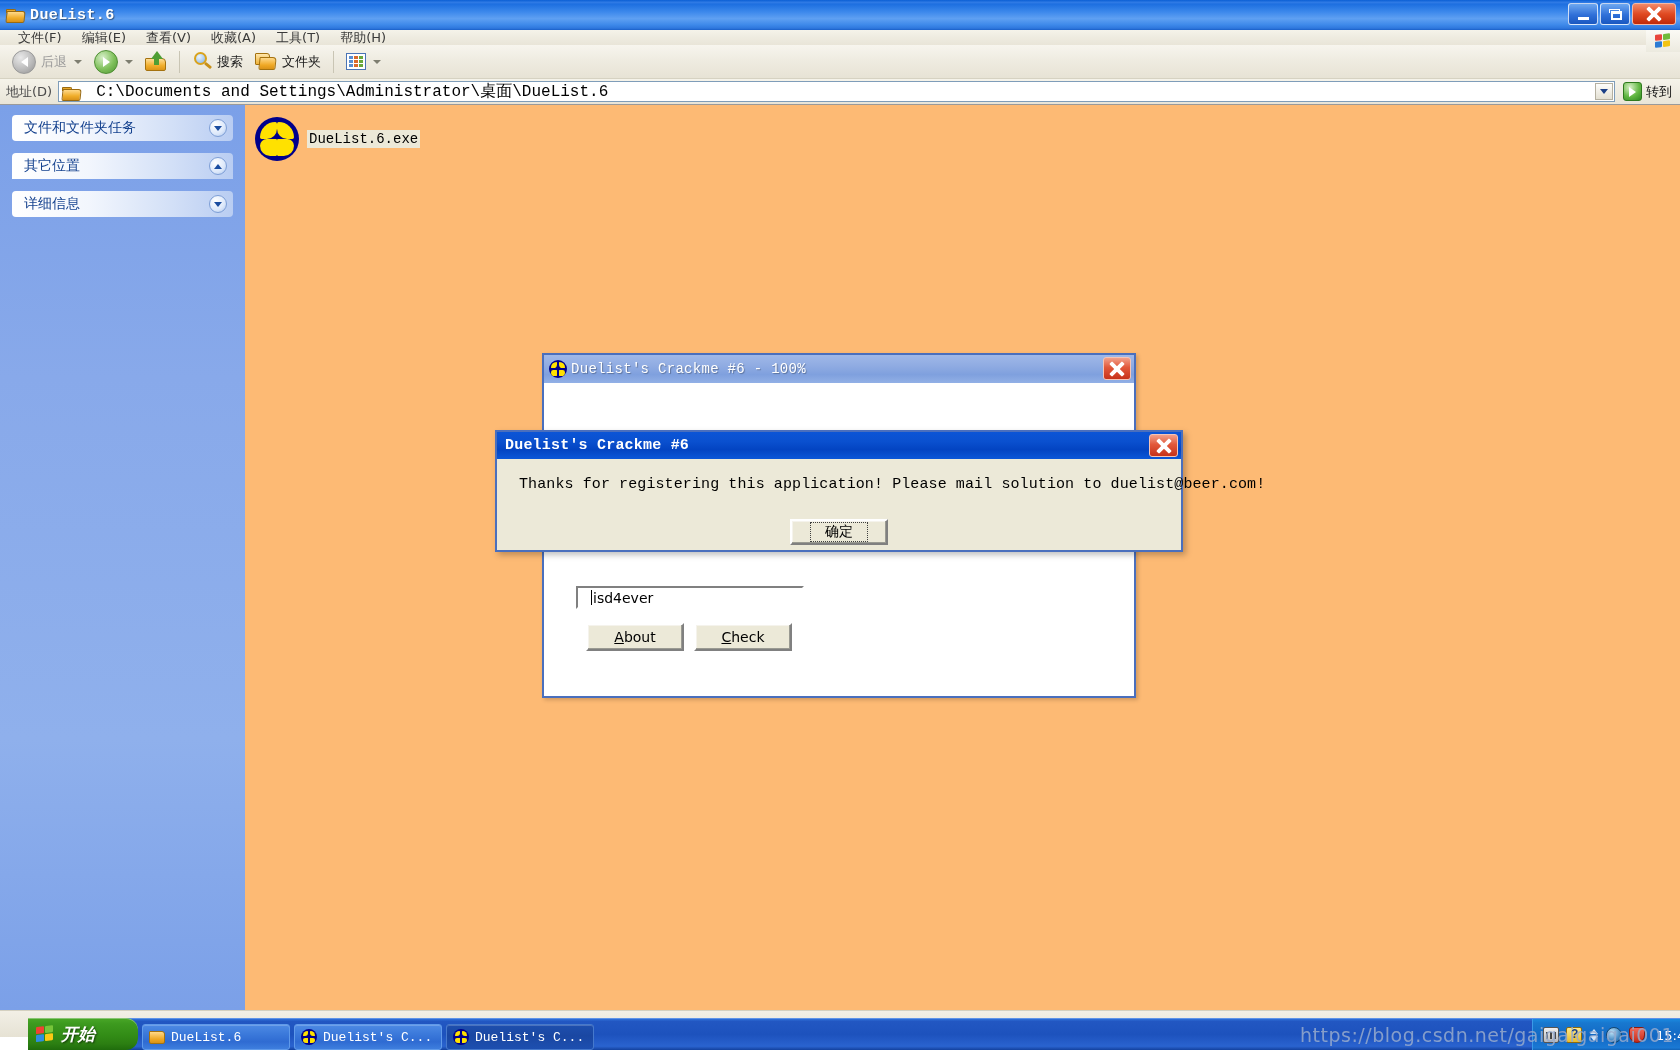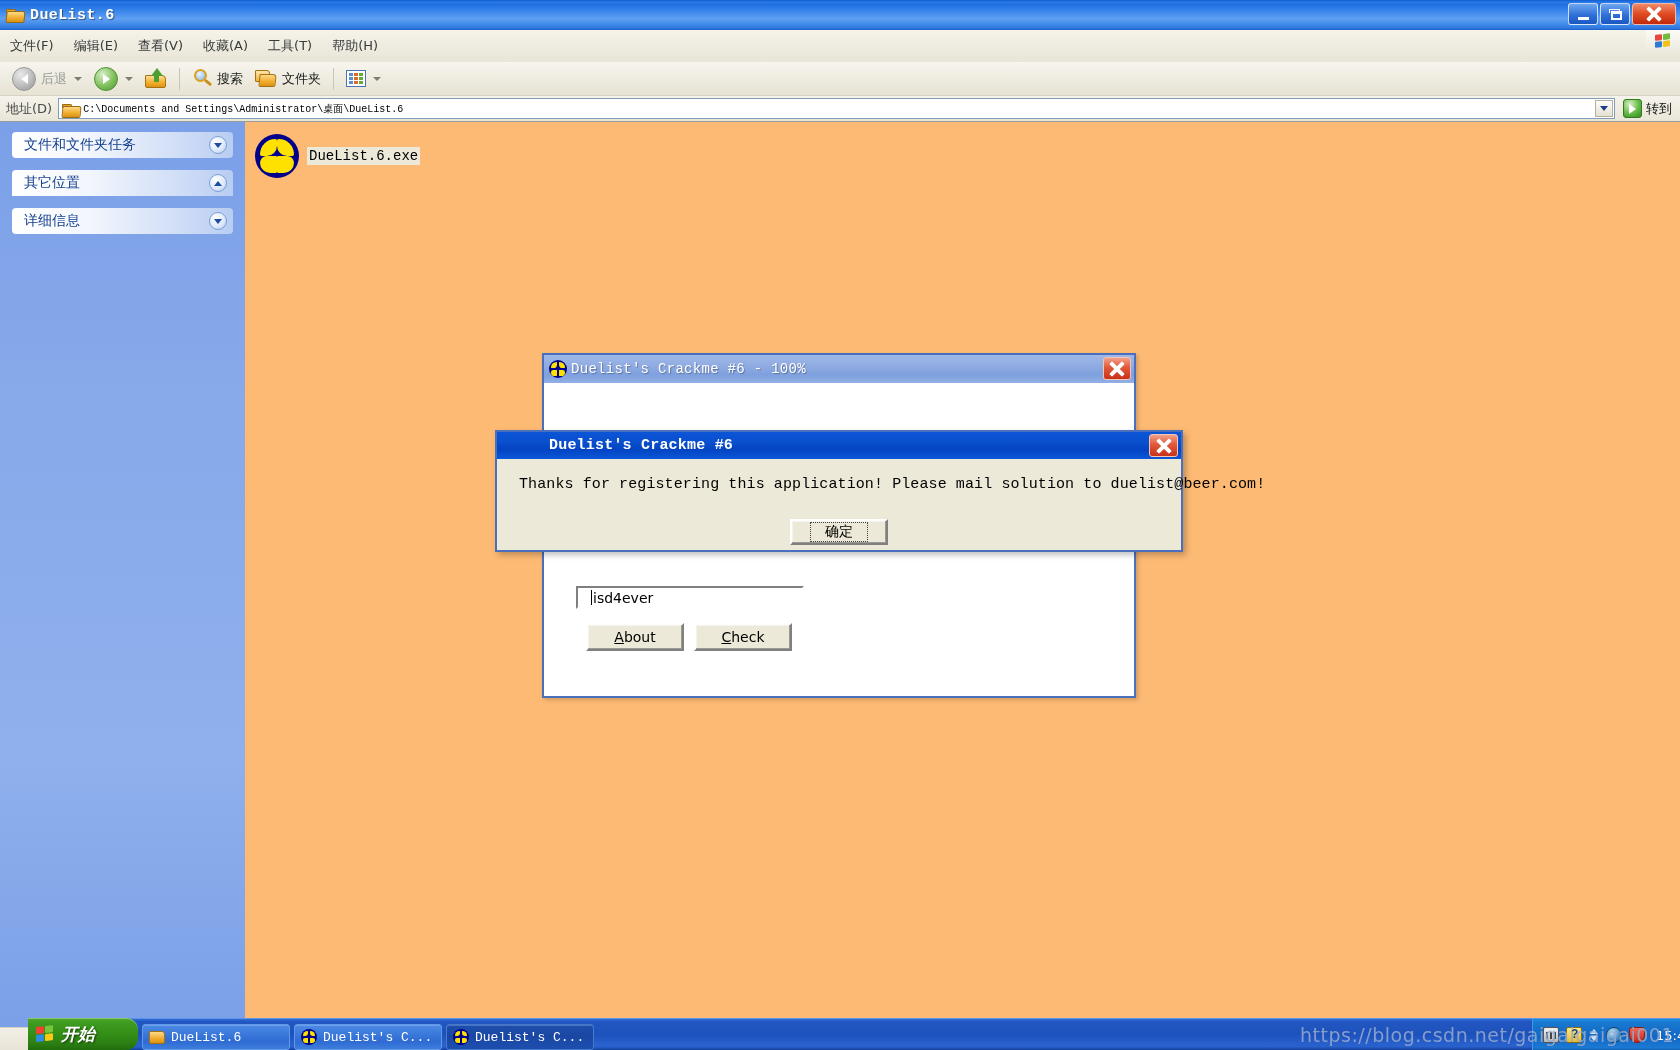--- a/index.html
+++ b/index.html
@@ -82,23 +82,23 @@
   .xglyph { position:relative; width:16px; height:16px; }
   .xglyph::before, .xglyph::after {
     content:""; position:absolute; left:-1px; top:6px; width:18px; height:4px;
     background:#fff; border-radius:1px;
   }
   .xglyph::before { transform: rotate(45deg); }
   .xglyph::after  { transform: rotate(-45deg); }
 
   
   .menubar {
-    height: 32px;
+    height: 15px;
     background: linear-gradient(to bottom,#f5f3ea 0%,#eeebe0 50%,#e9e5d8 100%);
-    display: flex; align-items: center; 
+    display: flex; align-items: center; padding-left: 8px;
     position: relative;
     text-align: center;
   }
   .menuitem {
     font-size: 13px; color: #3a3a3a; padding: 2px 10px;
     font-family: "DejaVu Sans", sans-serif;
     white-space: nowrap;
   }
   .menu-logo {
     position:absolute; right: 0; top:0; width: 34px; height: 22px;
@@ -194,22 +194,22 @@
     background: linear-gradient(to bottom,#f5f3ea,#e9e5d8);
     display:flex; align-items:center; padding-left:6px;
     border-bottom: 1px solid #9a9a9a;
   }
   .addr-label { font-size:13px; color:#4a4a4a; font-family:"DejaVu Sans",sans-serif; margin-right:6px;}
   .addr-field {
     flex:1; height:21px; background:#fff; border:1px solid #7f9db9;
     display:flex; align-items:center; padding-left:3px; position:relative;
   }
   .addr-text {
-    font-family:"Liberation Mono", monospace; font-size:10px; color:#000;
-    margin-left:5px; white-space:nowrap;
+    font-family:"Liberation Mono", monospace; font-size:16px; color:#000;
+    margin-left:18px; white-space:nowrap;
   }
   .addr-drop {
     position:absolute; right:1px; top:1px; width:18px; height:17px;
     background: linear-gradient(to bottom,#fdfdfb,#e4e0d2);
     border:1px solid #b5b0a0; display:flex; align-items:center; justify-content:center;
   }
   .chev {
     width:0;height:0;border-left:4px solid transparent;border-right:4px solid transparent;
     border-top:5px solid #1b3f86;
   }
@@ -374,21 +374,21 @@
 
   
   .msgbox {
     position: absolute; left: 495px; top: 430px; width: 688px; height: 122px;
     border: 2px solid #4a6fbd; background:#ece9d8;
     box-shadow: 3px 3px 6px rgba(0,0,0,0.25);
   }
   .mb-tb {
     height: 27px;
     background: linear-gradient(to bottom,#0b55d6 0%, #0a50cf 35%, #0344c2 65%, #0b57d8 100%);
-    display:flex; align-items:center; position:relative;padding-left:44px;
+    display:flex; align-items:center; position:relative;
   }
   .mb-title {
     color:#fff; font-family:"Liberation Mono", monospace; font-size:15px;
     margin-left:8px; font-weight:bold; letter-spacing:0.2px;
   }
   .mb-close {
     position:absolute; right:3px; top:2px; width:29px; height:23px; border-radius:3px;
     background: linear-gradient(to bottom,#f2a08a,#e2583a 45%,#c7321a);
     border:1px solid #f6c4b5; display:flex;align-items:center;justify-content:center;
   }

